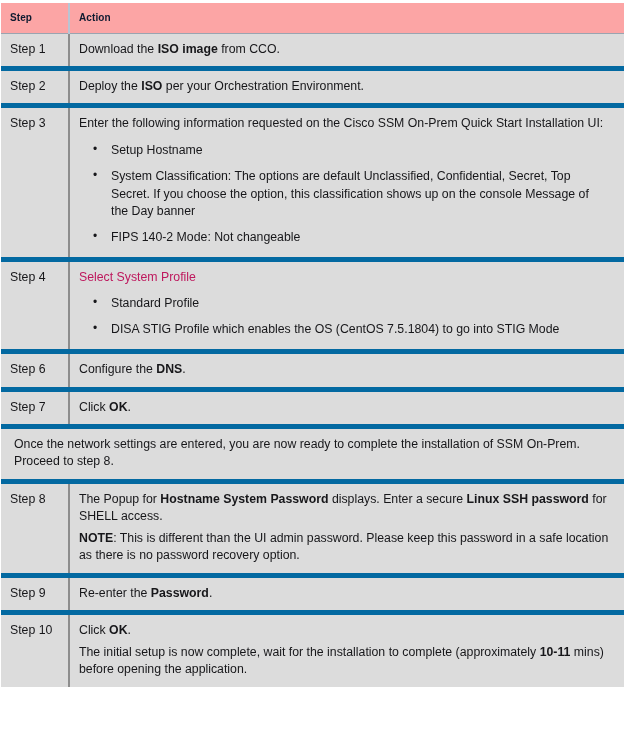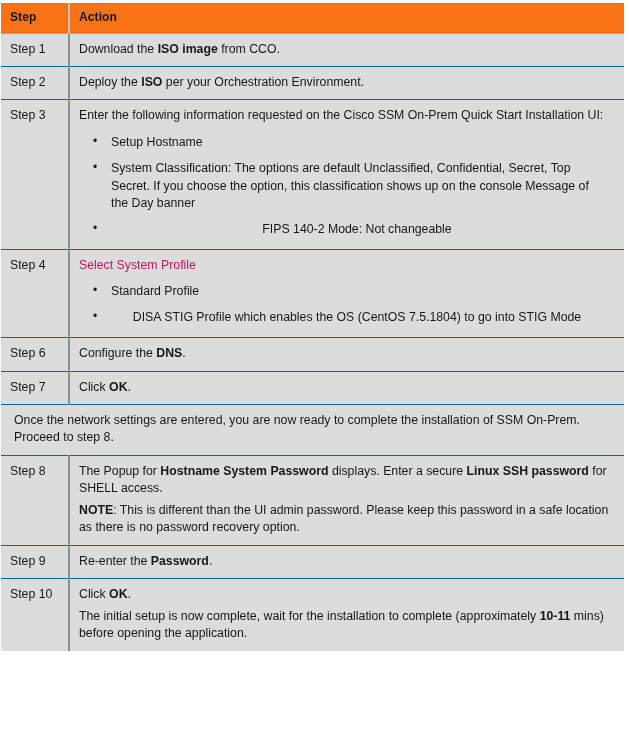--- a/index.html
+++ b/index.html
@@ -25,23 +25,23 @@
     border-collapse: collapse;
     width: 623px;
     margin-left: 1px;
     table-layout: fixed;
     background: #dcdcdc;
   }
   table.steps-table col.col-step { width: 68px; }
   table.steps-table col.col-action { width: 555px; }
 
   thead th {
-    background: #f97316;
+    background: #fca5a5;
     color: #0e1a30;
-    font-size: 12px;
+    font-size: 10px;
     font-weight: bold;
     text-align: left;
     padding: 7px 9px 8px 9px;
     border: none;
     letter-spacing: 0.1px;
     vertical-align: middle;
   }
   thead th.th-step {
     border-right: 2px solid #b9c4d3;
   }
@@ -49,21 +49,21 @@
     height: 30px;
   }
 
   tbody td {
     background: #dcdcdc;
     color: #17171a;
     font-size: 12.3px;
     line-height: 1.42;
     padding: 7px 9px 8px 9px;
     vertical-align: top;
-    border-top: 1px solid #0369a1;
+    border-top: 5px solid #0369a1;
   }
   tbody tr:first-child td {
     border-top: 1px solid #9aa4b0;
   }
   td.cell-step {
     border-right: 2px solid #8d8d8d;
     white-space: nowrap;
     color: #17171a;
     margin-left: 28px;
   }
@@ -84,21 +84,20 @@
     list-style: none;
   }
   ul.blist li {
     position: relative;
     margin: 0 0 8px 0;
     padding: 0;
     line-height: 1.45;
   }
   ul.blist li:last-child {
     margin-bottom: 1px;
-    text-align: center;
   }
   ul.blist li::before {
     content: "\2022";
     position: absolute;
     left: -18px;
     top: -1px;
     font-size: 12px;
     color: #17171a;
   }
   .link-head {

